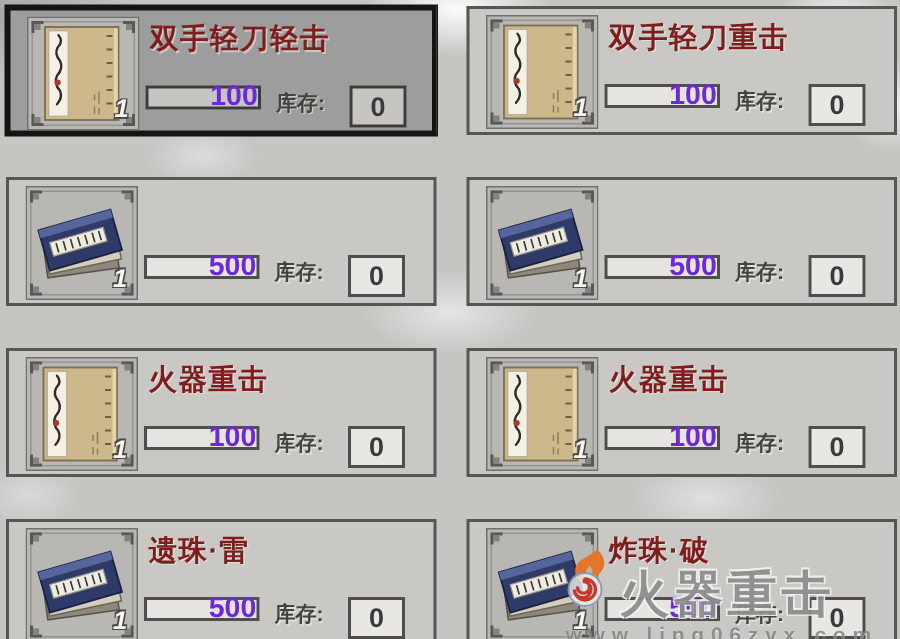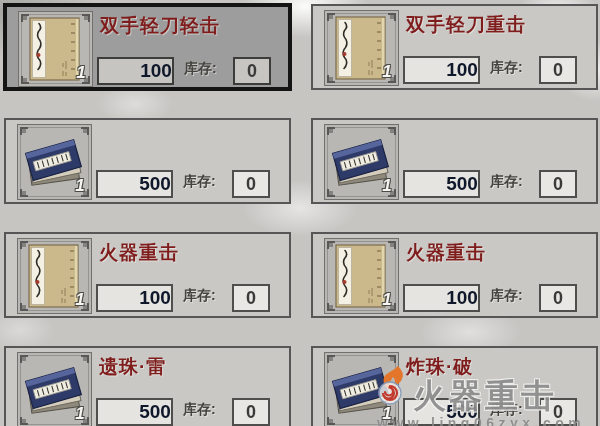--- a/index.html
+++ b/index.html
@@ -35,24 +35,24 @@
     font-size:17px;font-weight:bold;font-style:italic;color:#f6f5f1;
     text-shadow:-1px -1px 0 #4a4a46,1px -1px 0 #4a4a46,-1px 1px 0 #4a4a46,1px 1px 0 #4a4a46;
     pointer-events:none;
   }
   .title{
     position:absolute;left:93px;top:6px;white-space:nowrap;
     font-size:19px;font-weight:bold;letter-spacing:1px;color:#7f1d1d;
     text-shadow:1px 1px 0 rgba(245,245,242,.5);
   }
   .price-box{
-    position:absolute;left:90px;top:50px;width:77px;height:28px;box-sizing:border-box;
+    position:absolute;left:90px;top:50px;width:77px;height:16px;box-sizing:border-box;
     background:#e5e4e0;border:2px solid #4e4e4c;
     display:flex;align-items:center;justify-content:center;
-    font-size:19px;font-weight:bold;color:#0f172a;padding-left:41px;
+    font-size:19px;font-weight:bold;color:#6d28d9;padding-left:41px;
   }
   .stock-label{
     position:absolute;left:177px;top:53px;font-size:14px;font-weight:bold;
     color:#45433f;text-shadow:1px 1px 0 rgba(245,245,242,.5);white-space:nowrap;
   }
   .stock-box{
     position:absolute;left:226px;top:50px;width:38px;height:28px;box-sizing:border-box;
     background:#e8e7e3;border:2px solid #4e4e4c;
     display:flex;align-items:center;justify-content:center;
     font-size:18px;font-weight:bold;color:#3a3a38;

